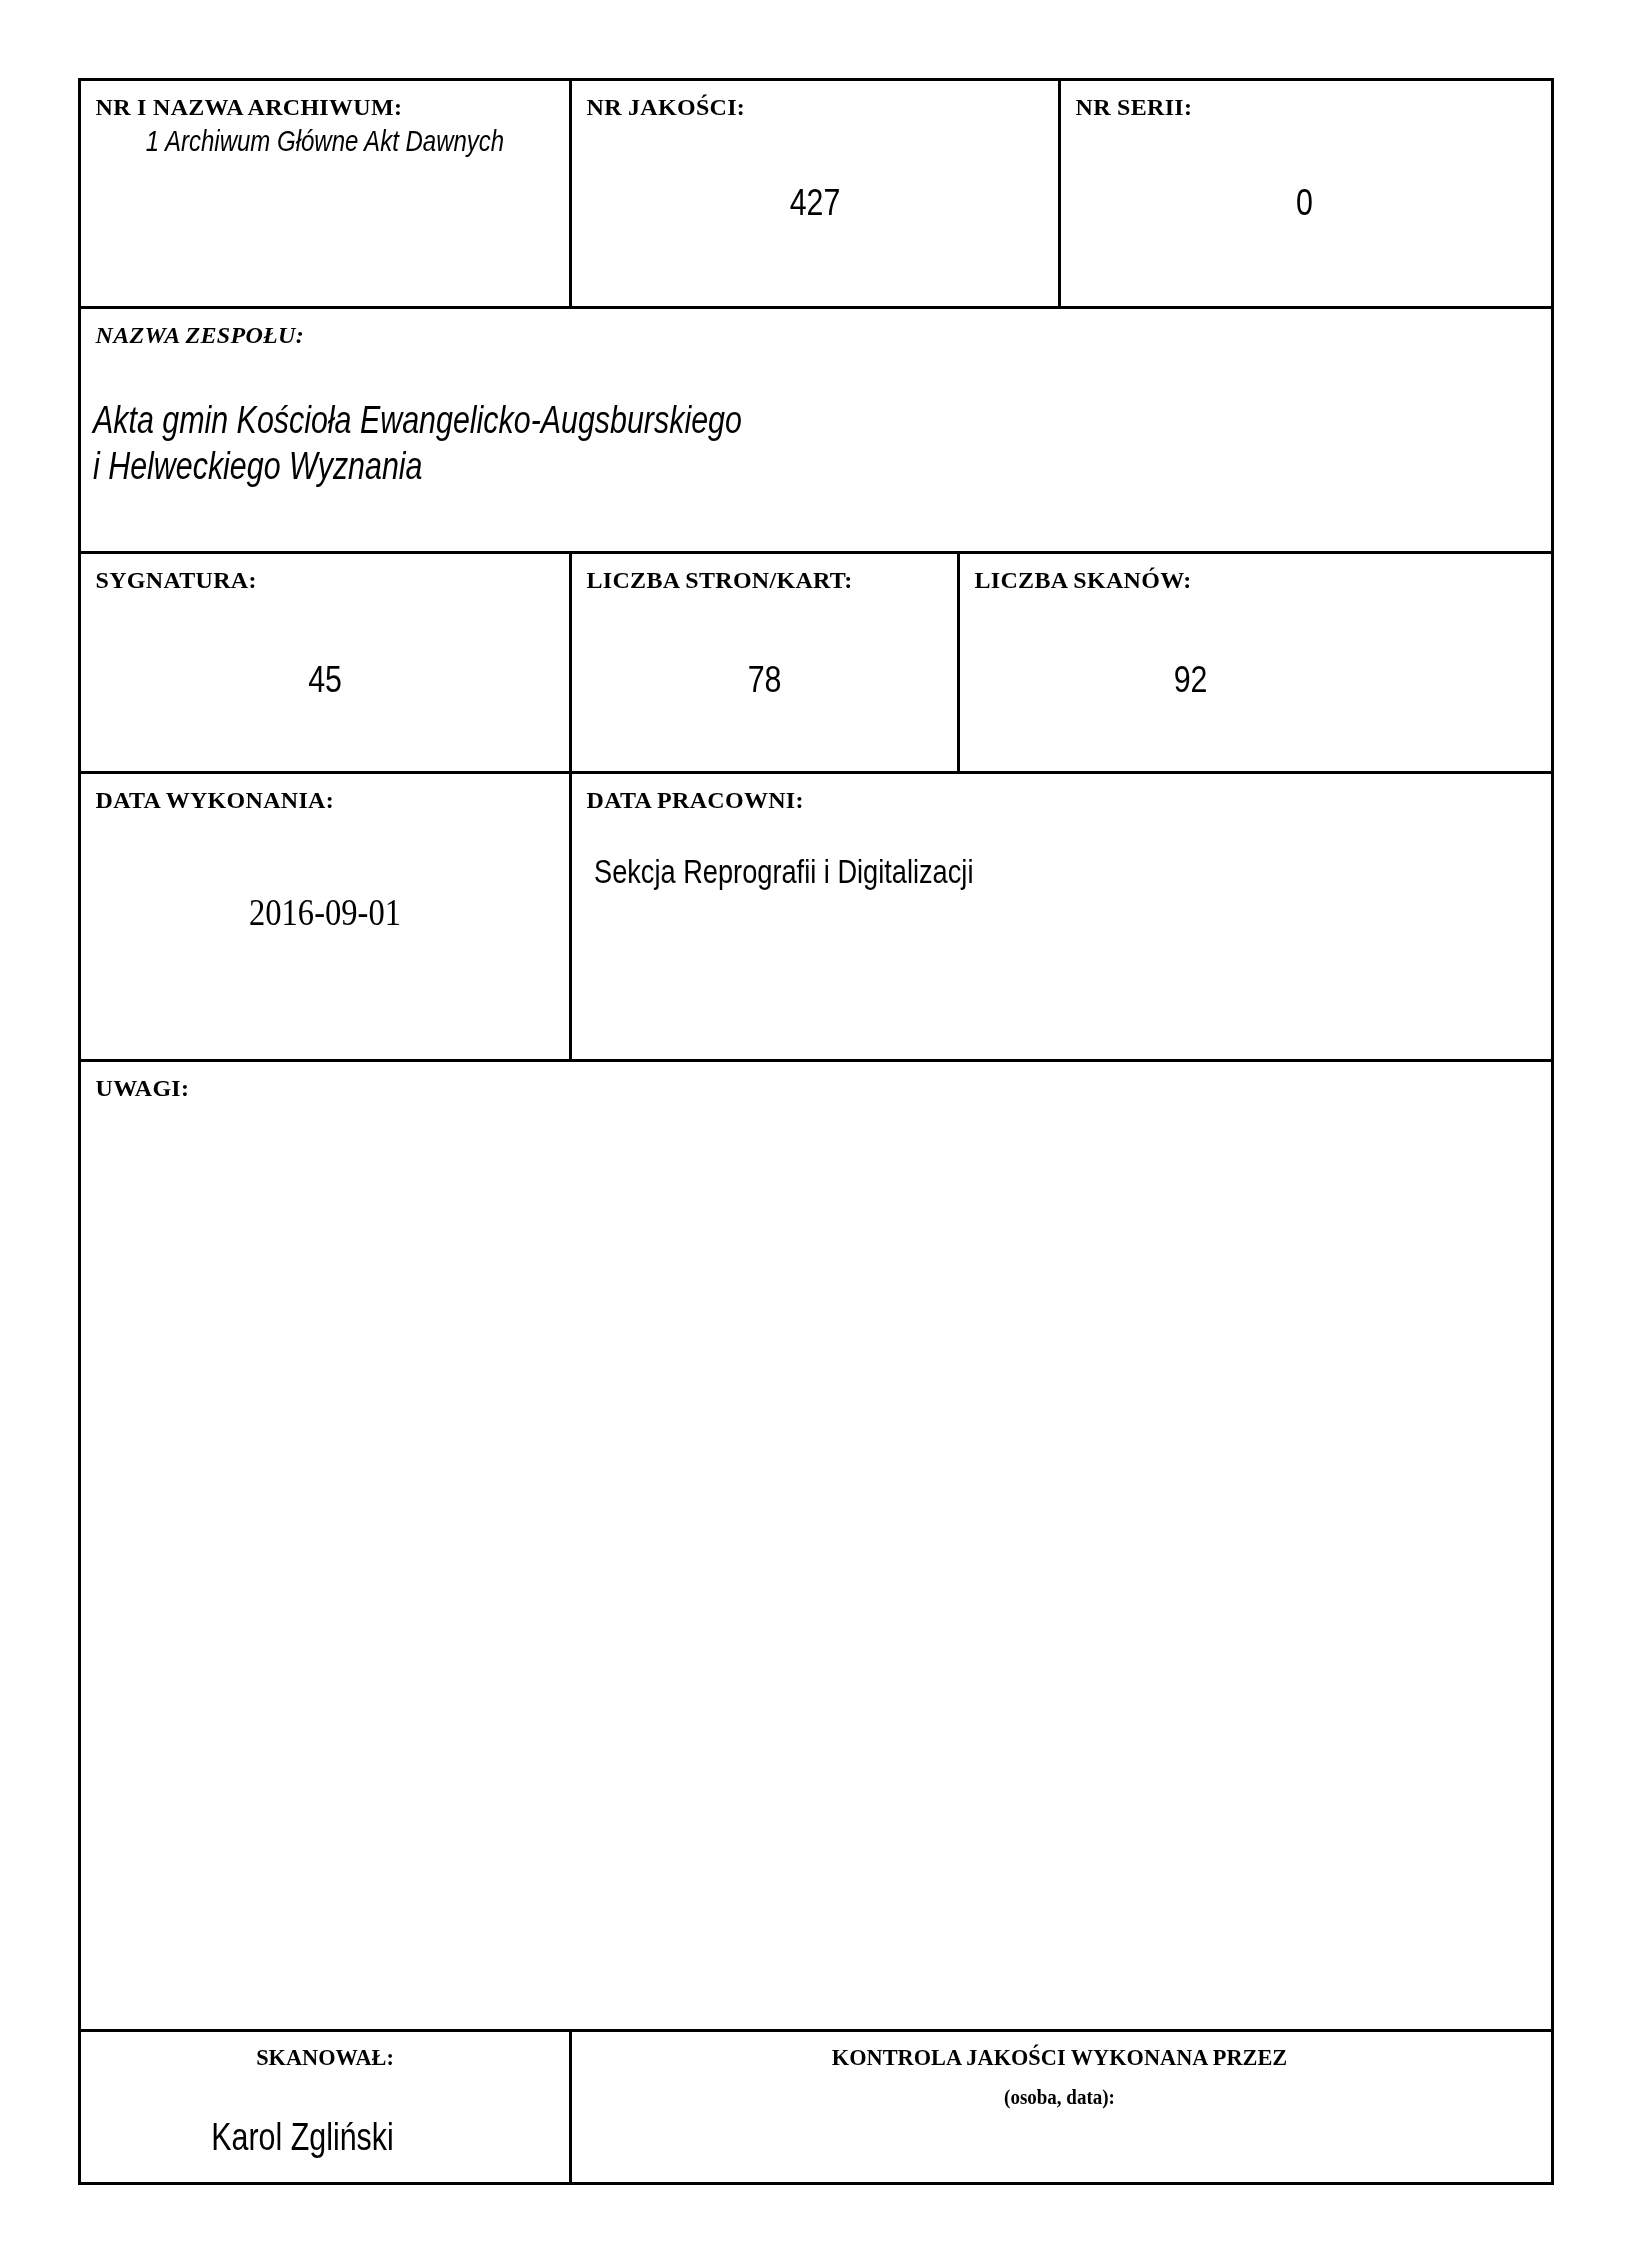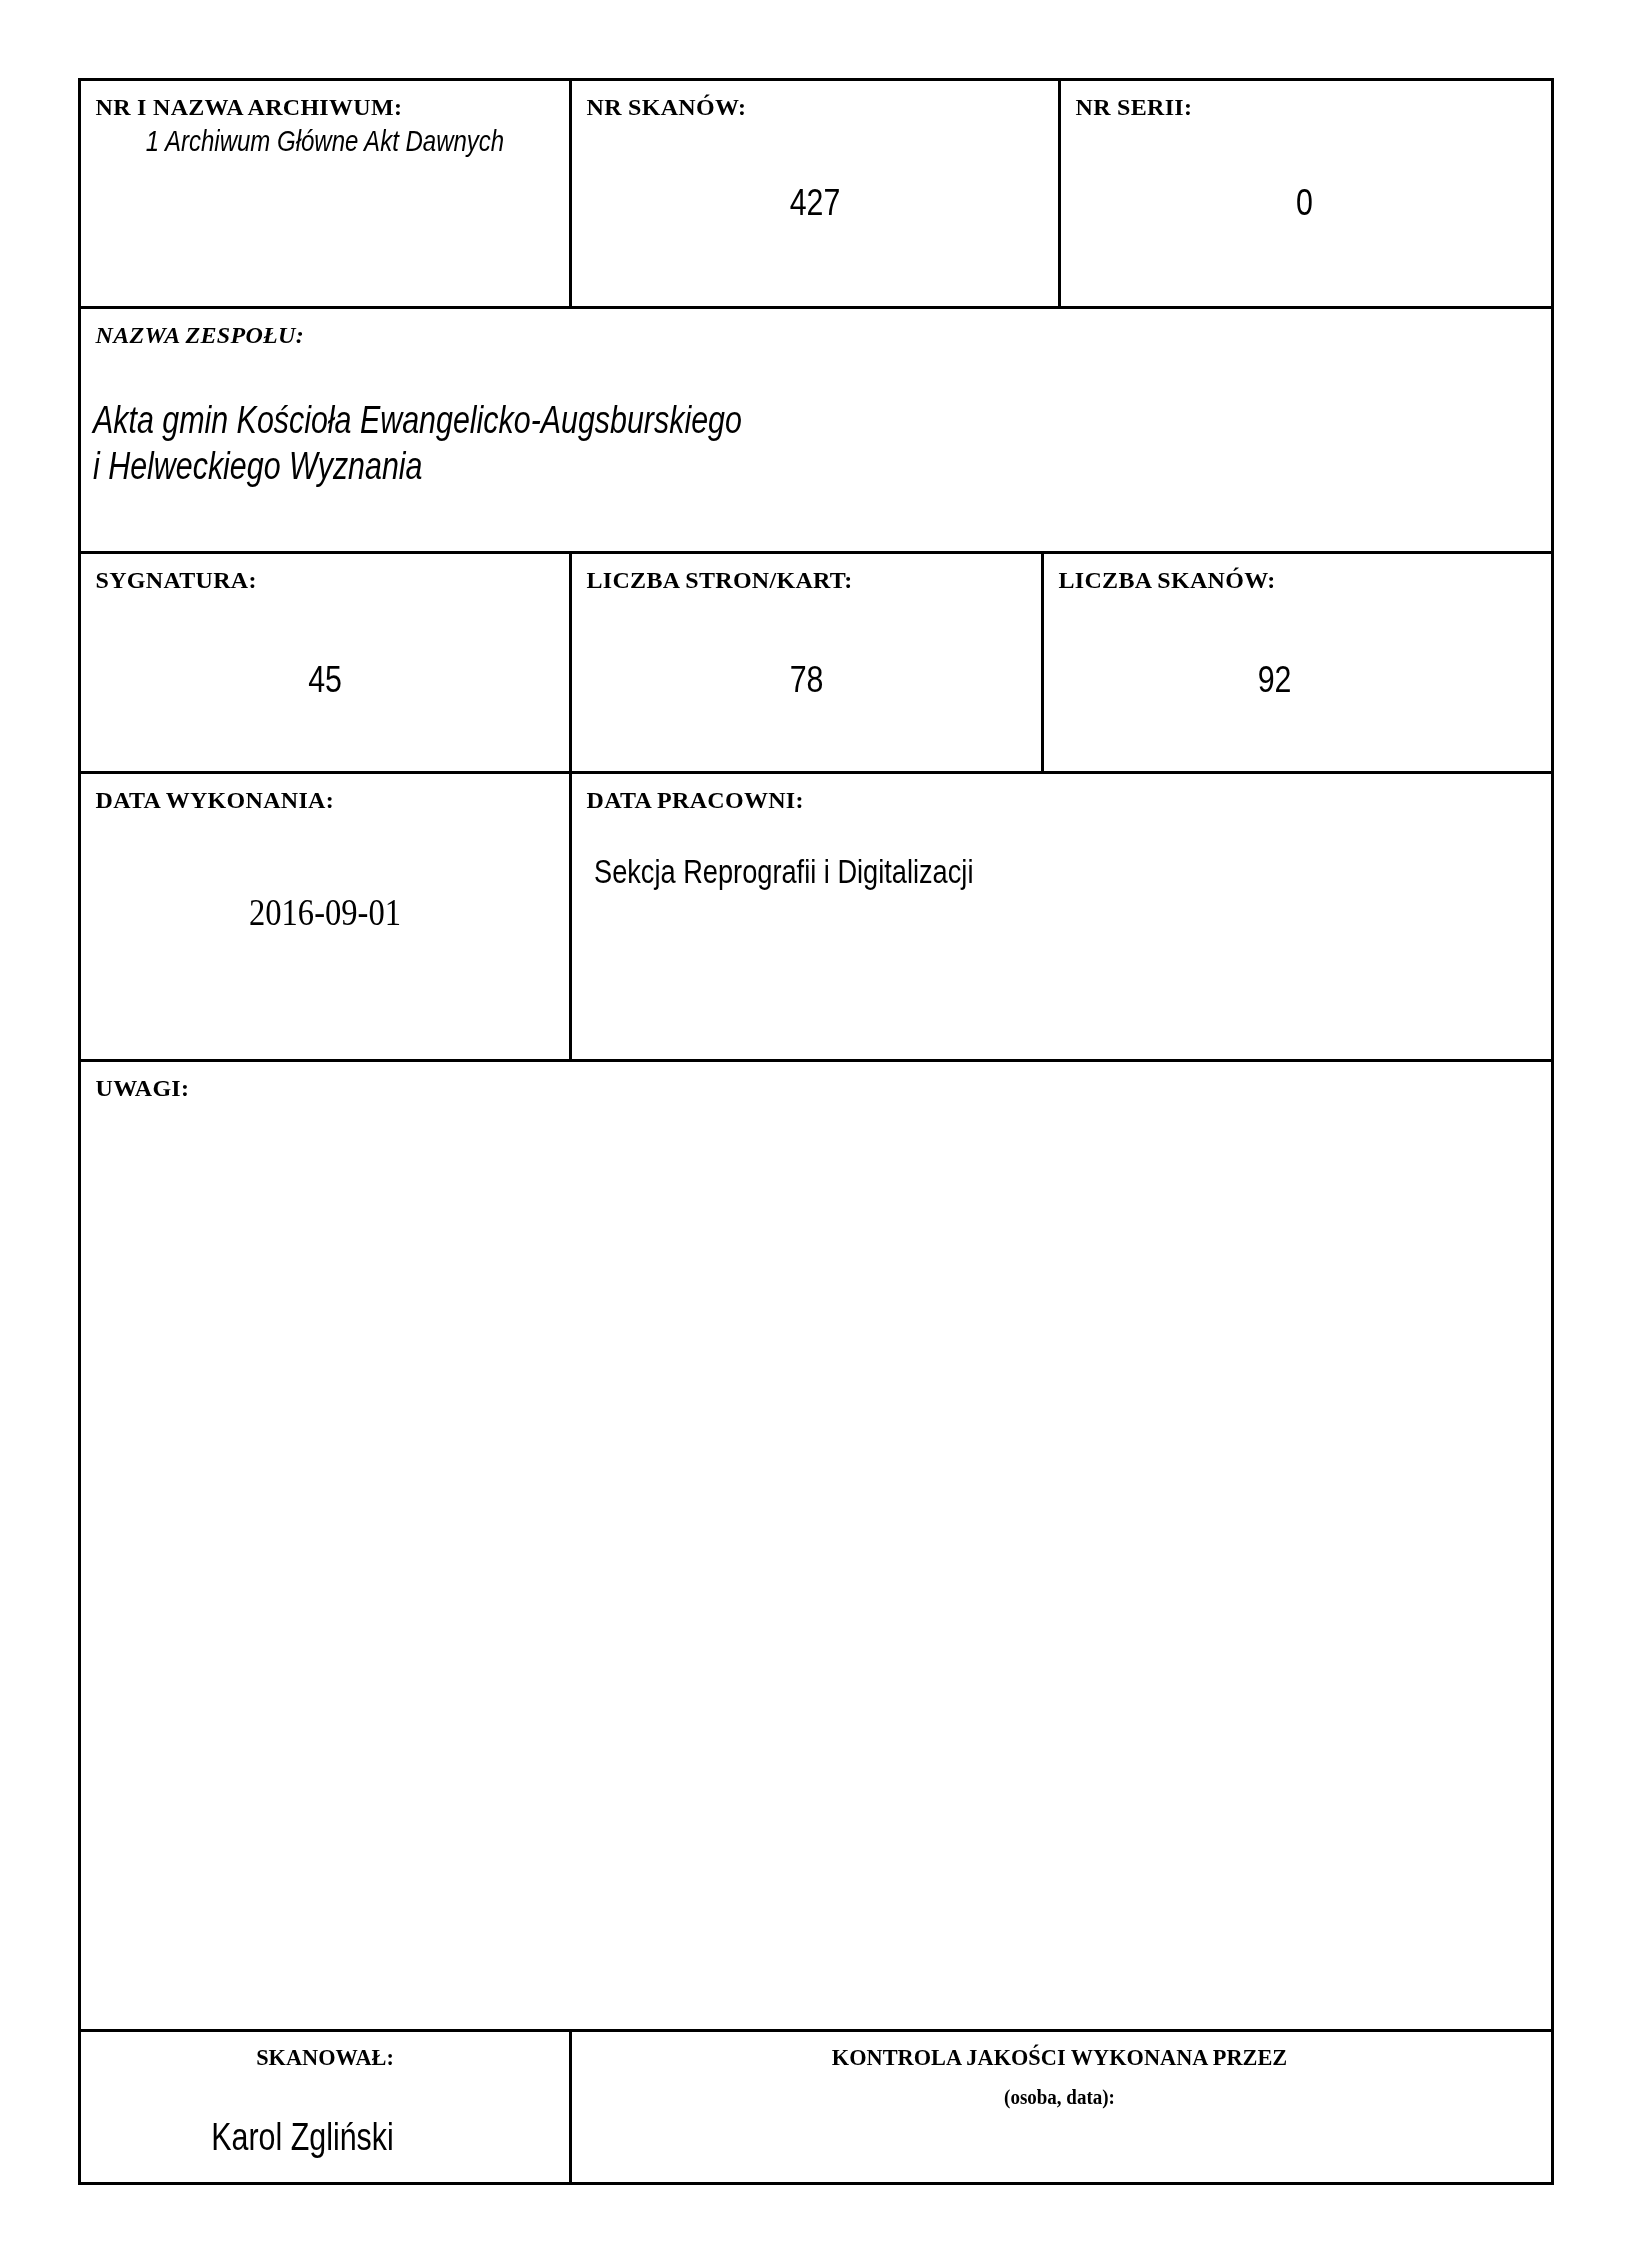--- a/index.html
+++ b/index.html
@@ -127,21 +127,21 @@
     font-size: 38px;
     line-height: 1.22;
     transform: scaleX(0.80);
     transform-origin: left top;
     white-space: pre-line;
   }
 
   
   .r3 { height: 220px; }
   .r3 .c1 { width: 488px; }
-  .r3 .c2 { width: 472px; }
+  .r3 .c2 { width: 388px; }
   .r3 .c3 { width: 490px; }
   .r3 .big-num { top: 104px; }
   .r3 .c3 .big-num { left: -26px; }
 
   
   .r4 { height: 288px; }
   .r4 .c1 { width: 488px; }
   .r4 .c2 { width: 978px; }
 
   .date-value {
@@ -216,21 +216,21 @@
   <div class="sheet">
 
     <div class="row r1">
       <div class="cell c1">
         <div class="label label-tl">NR I NAZWA ARCHIWUM:</div>
         <div class="archive-value">1
 Archiwum Główne
 Akt Dawnych</div>
       </div>
       <div class="cell c2">
-        <div class="label label-tl">NR SKANÓW:</div>
+        <div class="label label-tl">NR JAKOŚCI:</div>
         <div class="value big-num">427</div>
       </div>
       <div class="cell c3">
         <div class="label label-tl">NR SERII:</div>
         <div class="value big-num">0</div>
       </div>
     </div>
 
     <div class="row r2">
       <div class="cell c1">

